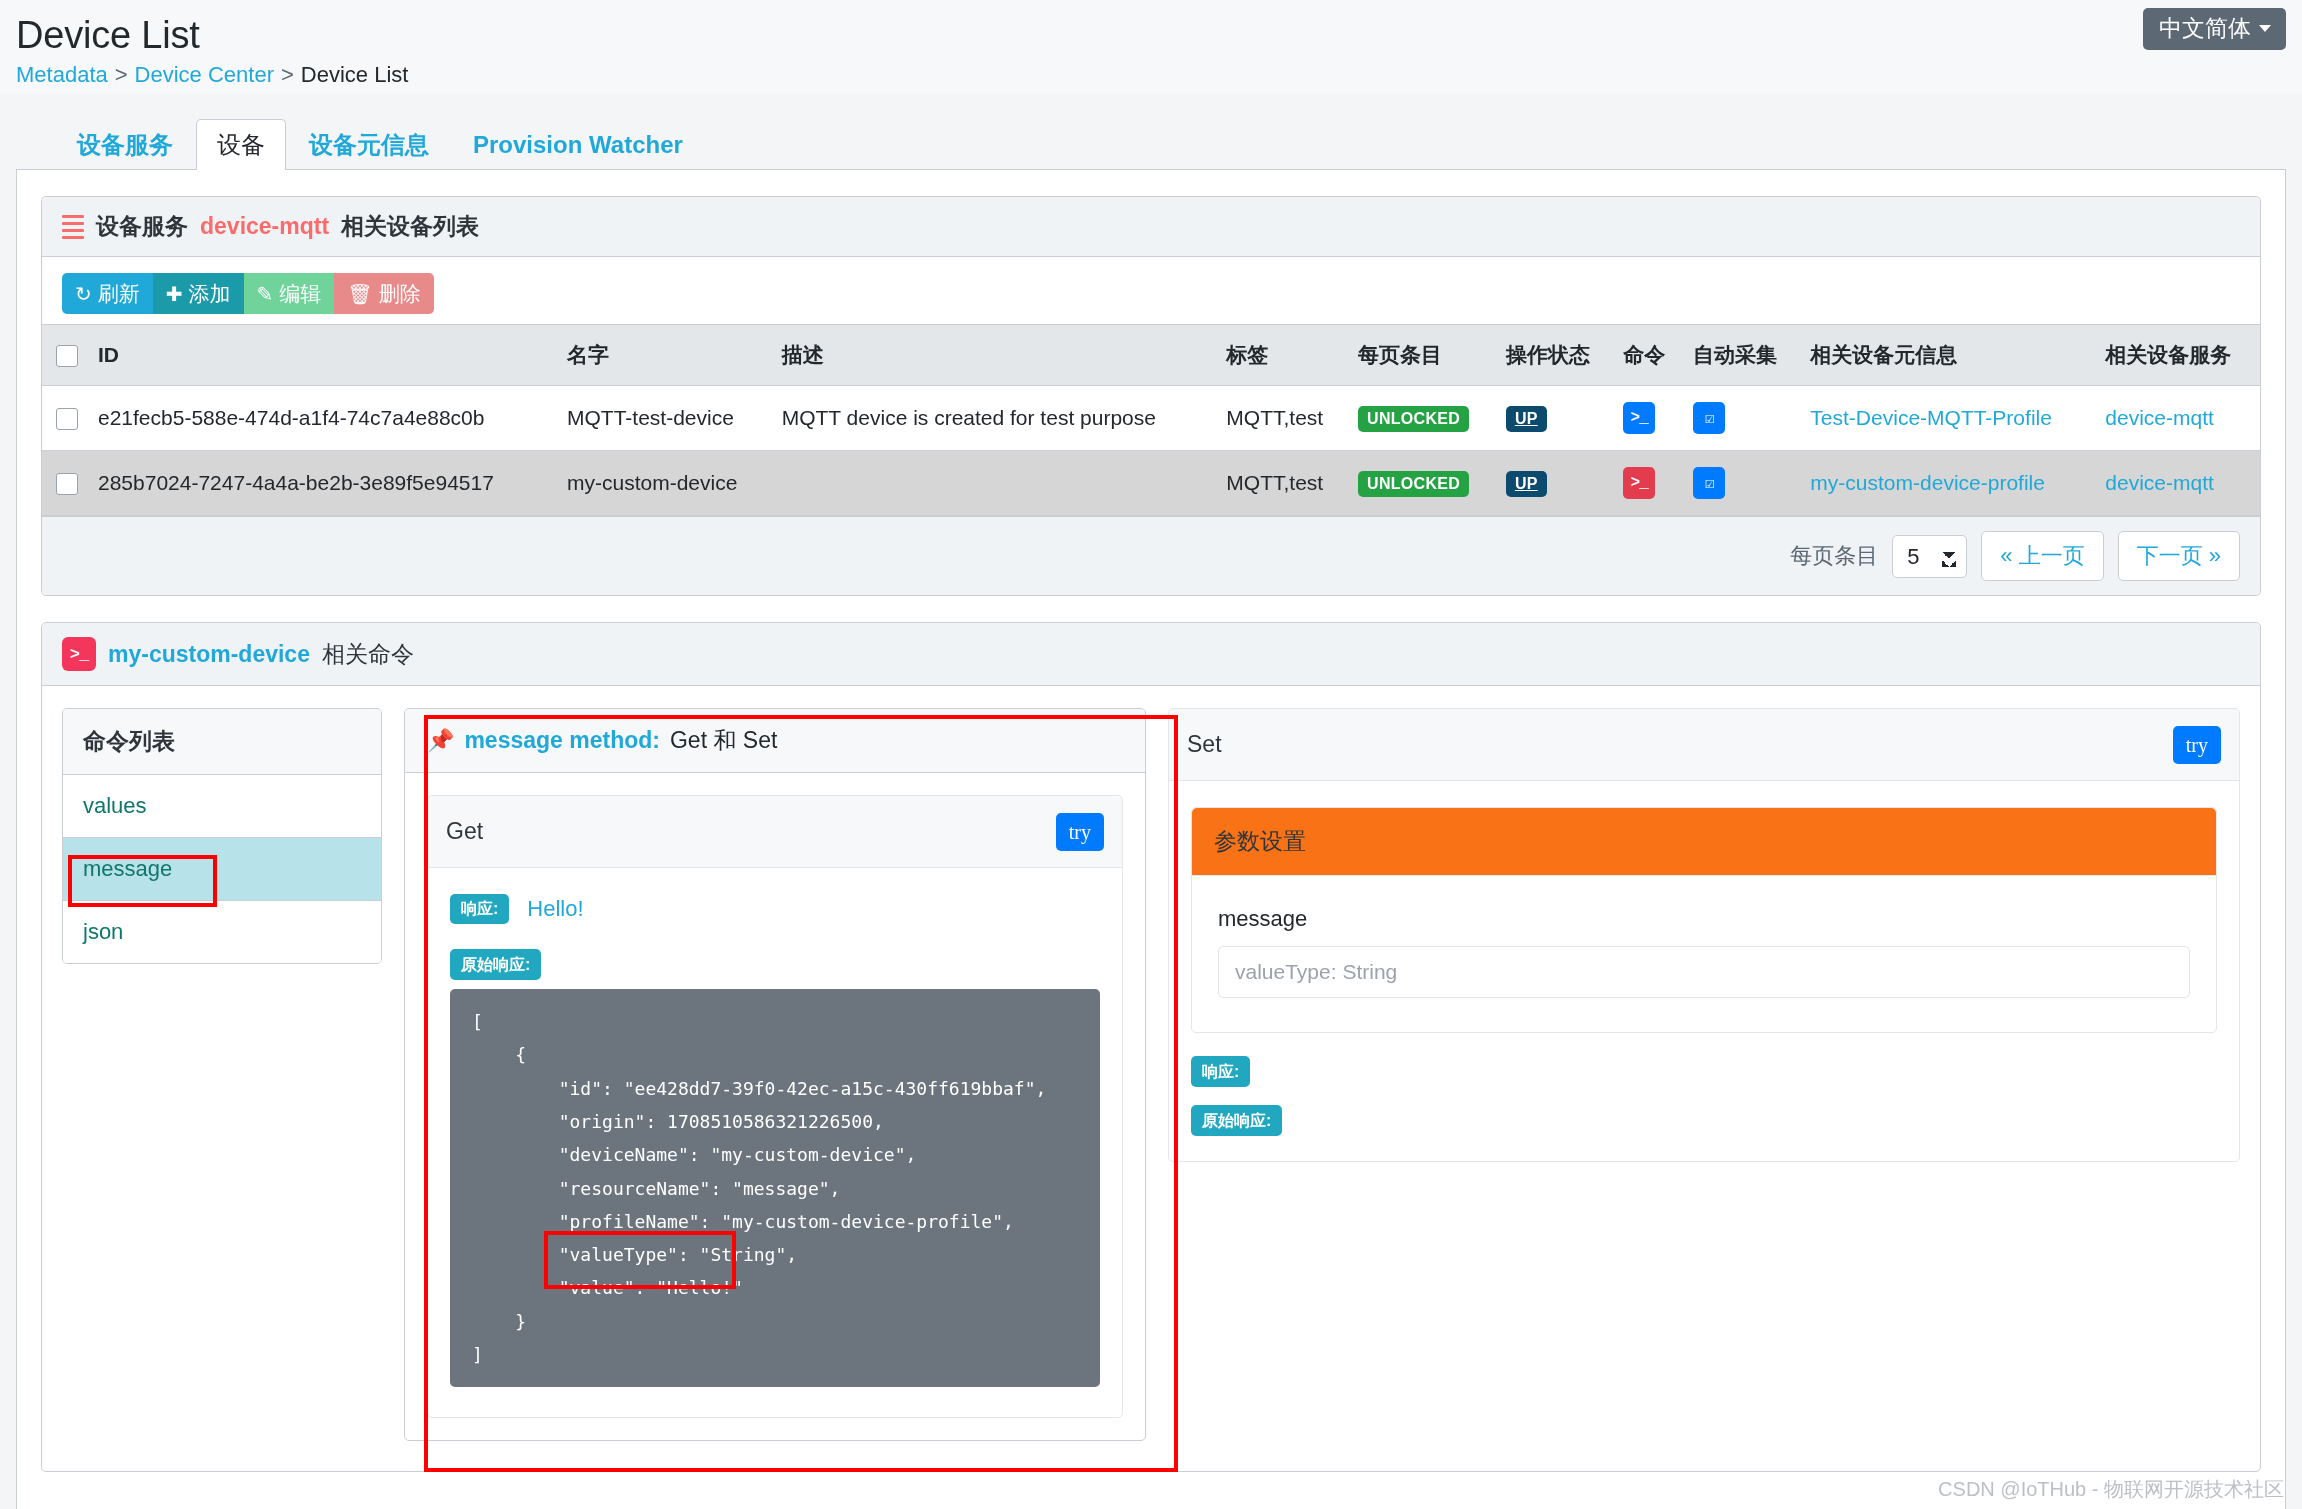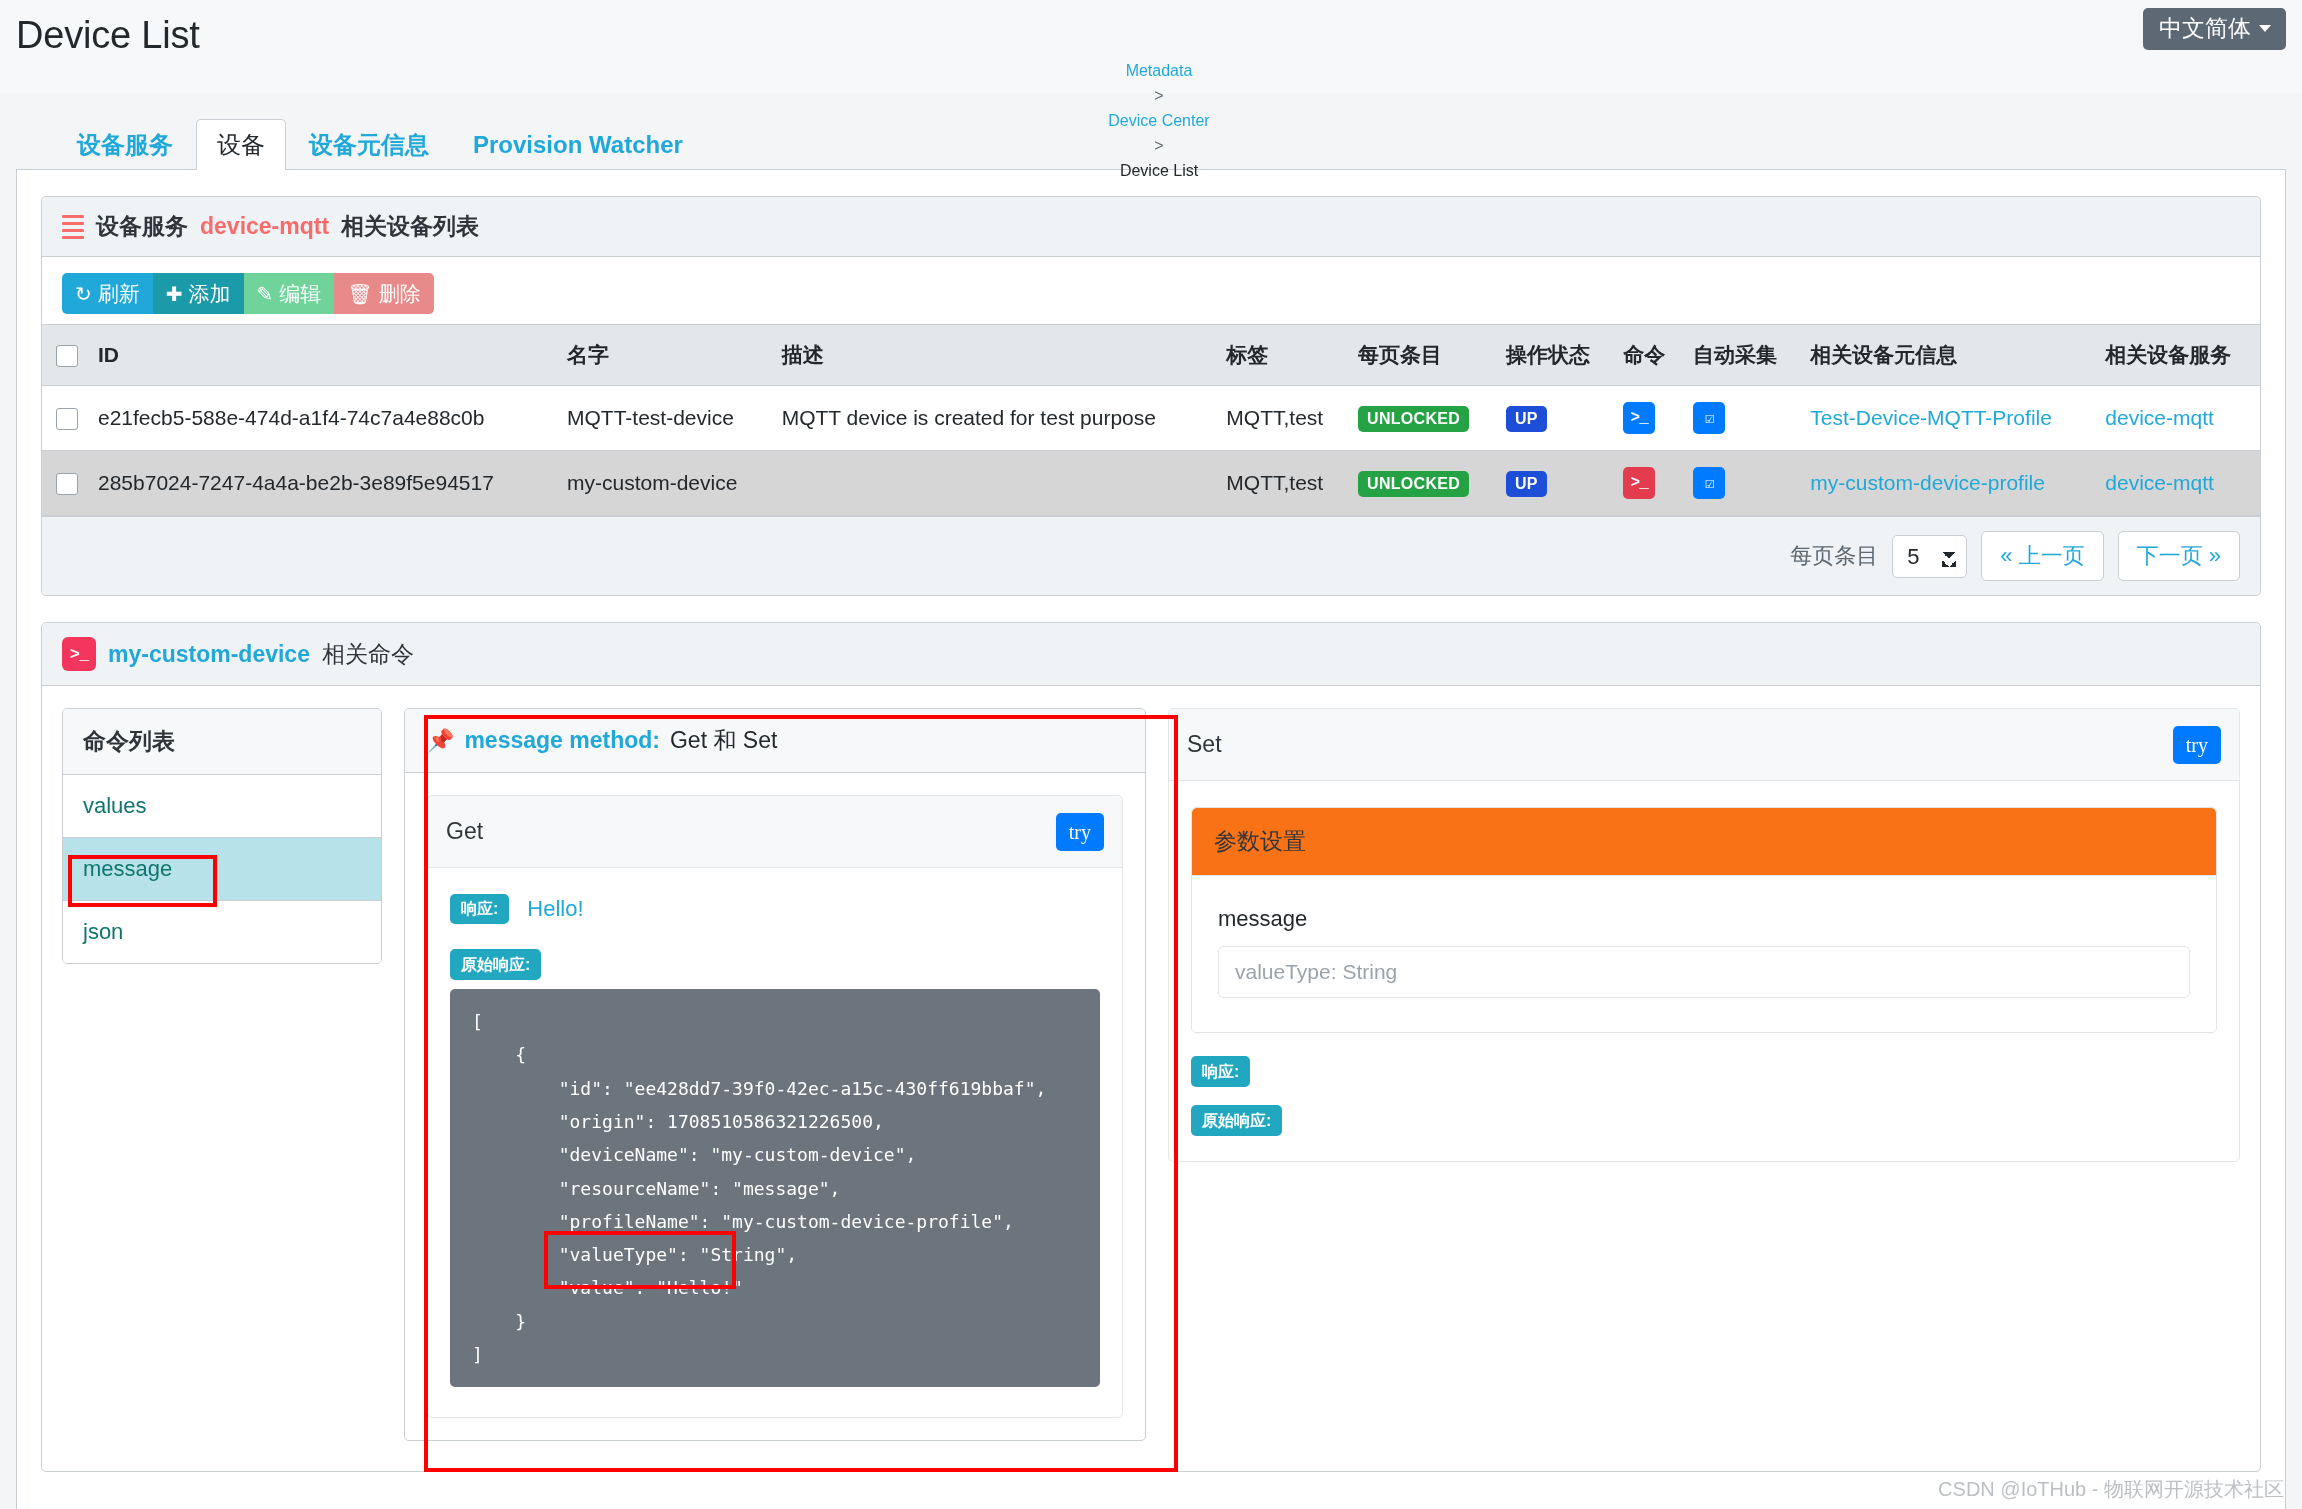--- a/index.html
+++ b/index.html
@@ -23,27 +23,26 @@
   }
   .page-title {
     font-size: 38px;
     font-weight: 400;
     color: #23282c;
     letter-spacing: -0.2px;
     margin: 0 0 4px 0;
     line-height: 1.15;
   }
   .breadcrumb {
-    font-size: 16px;
+    font-size: 22px;
     color: #23282c;
     display: flex;
     align-items: center;
     gap: 7px;
     white-space: nowrap;
-    flex-direction: column;
   }
   .breadcrumb a { color: #20a8d8; text-decoration: none; }
   .breadcrumb .sep { color: #5c6873; }
   .breadcrumb .current { color: #23282c; }
 
   .lang-btn {
     position: absolute;
     right: 16px; top: 8px;
     background: #5c6873;
     color: #fff;
@@ -196,21 +195,21 @@
     display:inline-block;
     color:#fff;
     font-weight:700;
     font-size:16px;
     padding:5px 9px;
     border-radius:5px;
     letter-spacing:0.3px;
     line-height:1;
   }
   .badge-unlocked { background:#25a244; }
-  .badge-up { background:#1d4ed8; }
+  .badge-up { background:#0c4a6e;text-decoration:underline; }
   .icon-sq {
     width:32px;height:32px;border-radius:5px;
     display:inline-flex;align-items:center;justify-content:center;
     color:#fff;font-family:"Liberation Mono",monospace;font-size:16px;font-weight:700;
     letter-spacing:-1px;cursor:pointer;
   }
   .icon-blue { background:#007bff; }
   .icon-red  { background:#e23c4e; }
   .tbl-link { color:#20a8d8; text-decoration:none; cursor:pointer; }
 

